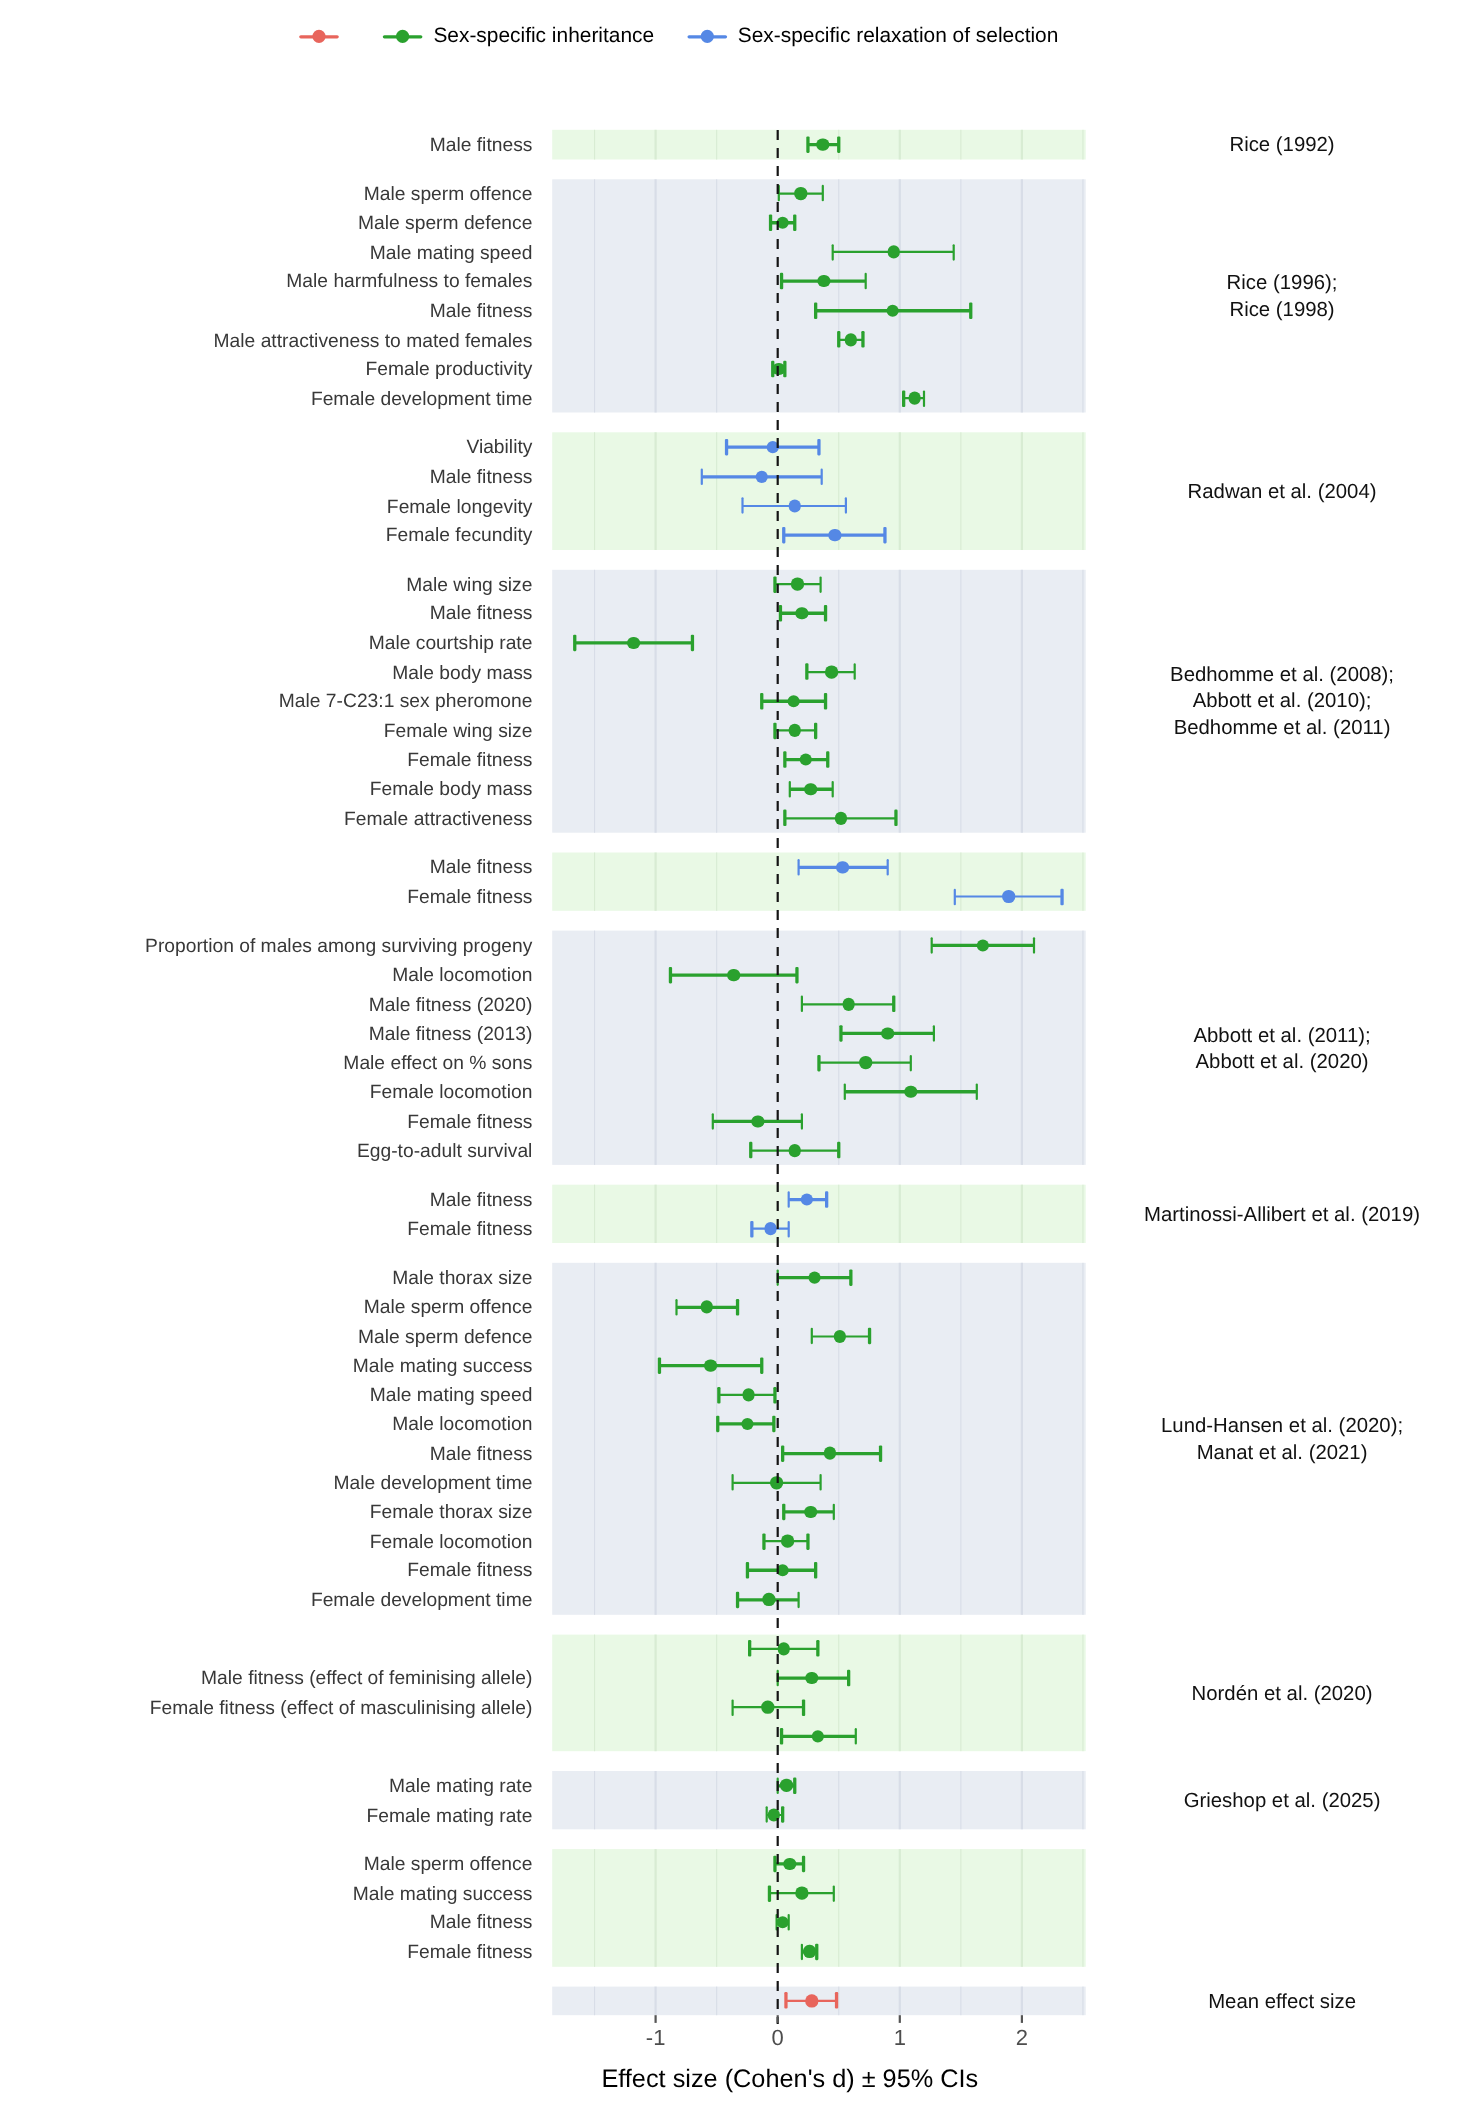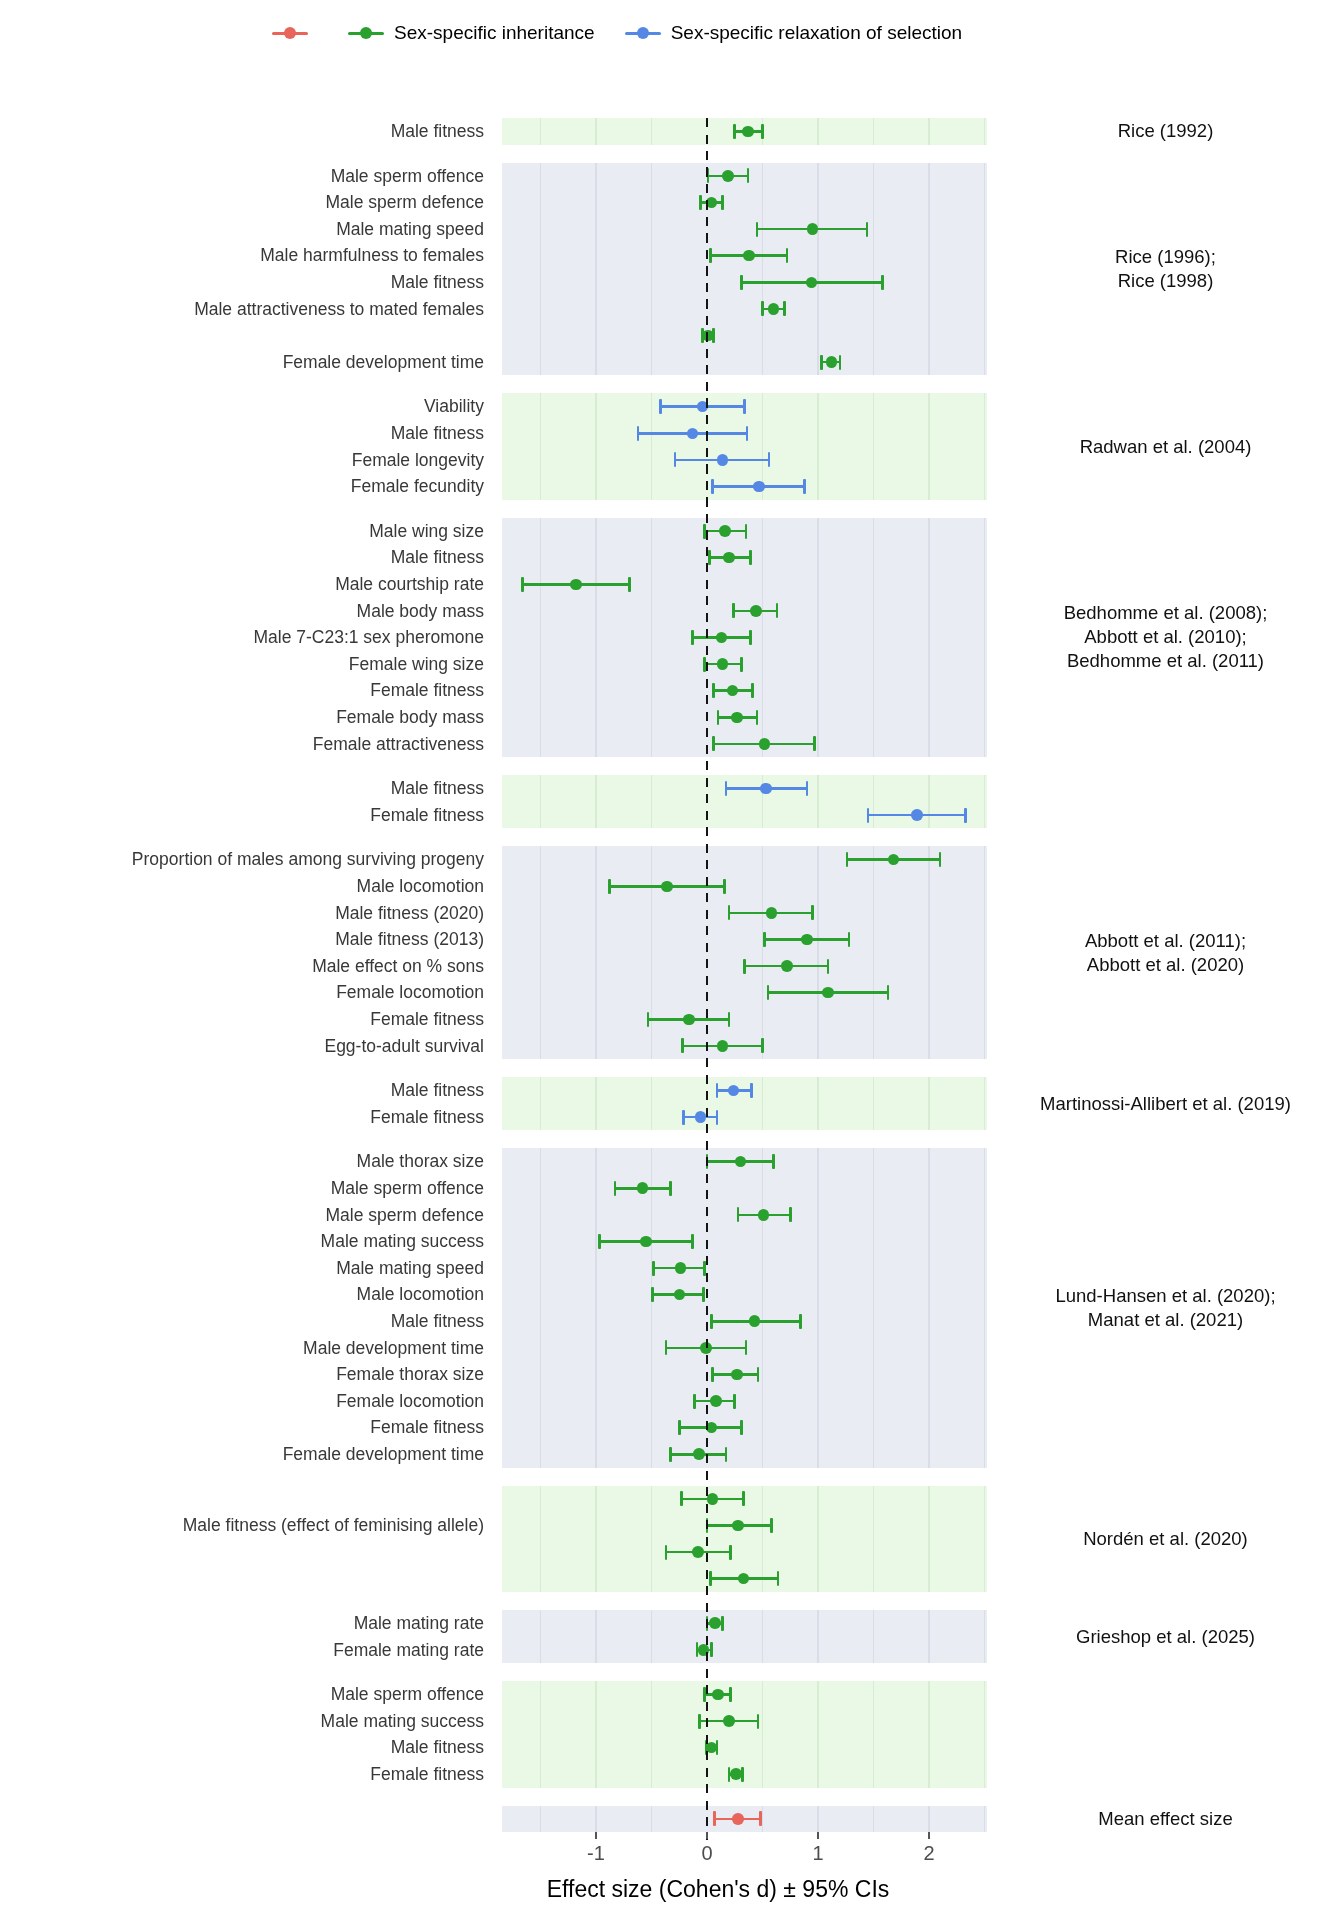--- a/index.html
+++ b/index.html
@@ -97,20 +97,21 @@
         </div>
       </div>
       <div class="group" style="height: 212.8px; margin-bottom: 18px;">
         <div class="labels">
           <div class="rlabel" style="top: 0px; line-height: 26.6px;">Male sperm offence</div>
           <div class="rlabel" style="top: 26.6px; line-height: 26.6px;">Male sperm defence</div>
           <div class="rlabel" style="top: 53.2px; line-height: 26.6px;">Male mating speed</div>
           <div class="rlabel" style="top: 79.8px; line-height: 26.6px;">Male harmfulness to females</div>
           <div class="rlabel" style="top: 106.4px; line-height: 26.6px;">Male fitness</div>
           <div class="rlabel" style="top: 133px; line-height: 26.6px;">Male attractiveness to mated females</div>
+          <div class="rlabel" style="top: 159.6px; line-height: 26.6px;">Female productivity</div>
           <div class="rlabel" style="top: 186.2px; line-height: 26.6px;">Female development time</div>
         </div>
         <div class="panel band-gray">
           <div class="gridline" style="left: 37.75px;"></div>
           <div class="gridline" style="left: 93.25px;"></div>
           <div class="gridline" style="left: 148.75px;"></div>
           <div class="gridline" style="left: 259.75px;"></div>
           <div class="gridline" style="left: 315.25px;"></div>
           <div class="gridline" style="left: 370.75px;"></div>
           <div class="gridline" style="left: 426.25px;"></div>
@@ -527,20 +528,21 @@
           </div>
         </div>
         <div class="citation">
           <div class="cit-line">Lund-Hansen et al. (2020);</div>
           <div class="cit-line">Manat et al. (2021)</div>
         </div>
       </div>
       <div class="group" style="height: 106.4px; margin-bottom: 18px;">
         <div class="labels">
           <div class="rlabel" style="top: 26.6px; line-height: 26.6px;">Male fitness (effect of feminising allele)</div>
+          <div class="rlabel" style="top: 53.2px; line-height: 26.6px;">Female fitness (effect of masculinising allele)</div>
         </div>
         <div class="panel band-green">
           <div class="gridline" style="left: 37.75px;"></div>
           <div class="gridline" style="left: 93.25px;"></div>
           <div class="gridline" style="left: 148.75px;"></div>
           <div class="gridline" style="left: 259.75px;"></div>
           <div class="gridline" style="left: 315.25px;"></div>
           <div class="gridline" style="left: 370.75px;"></div>
           <div class="gridline" style="left: 426.25px;"></div>
           <div class="gridline" style="left: 481.75px;"></div>

